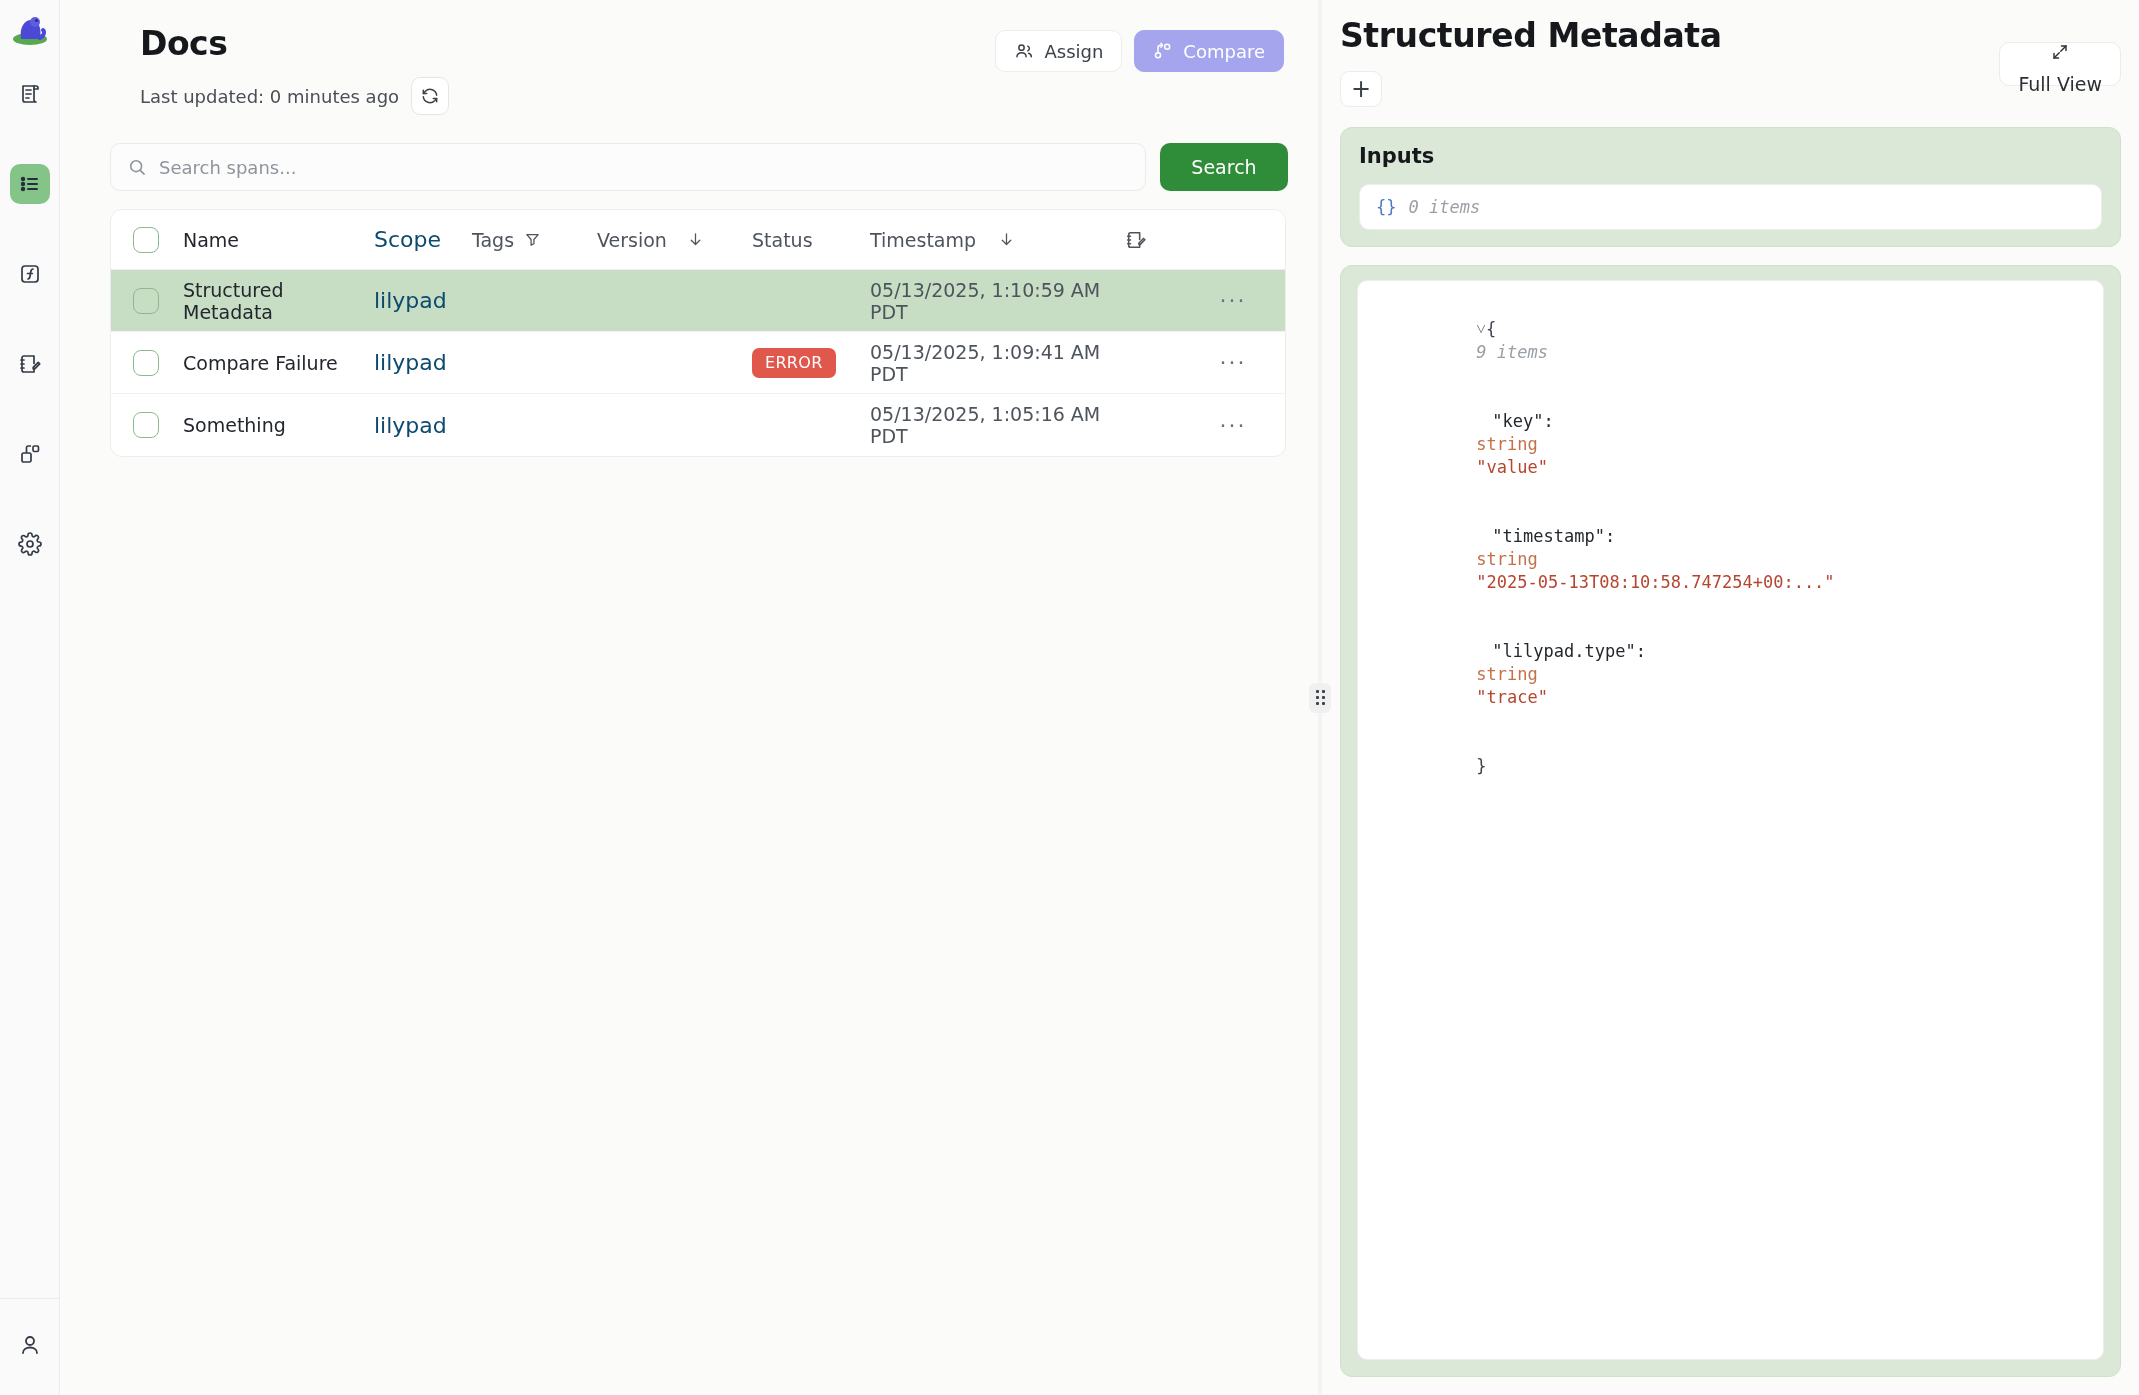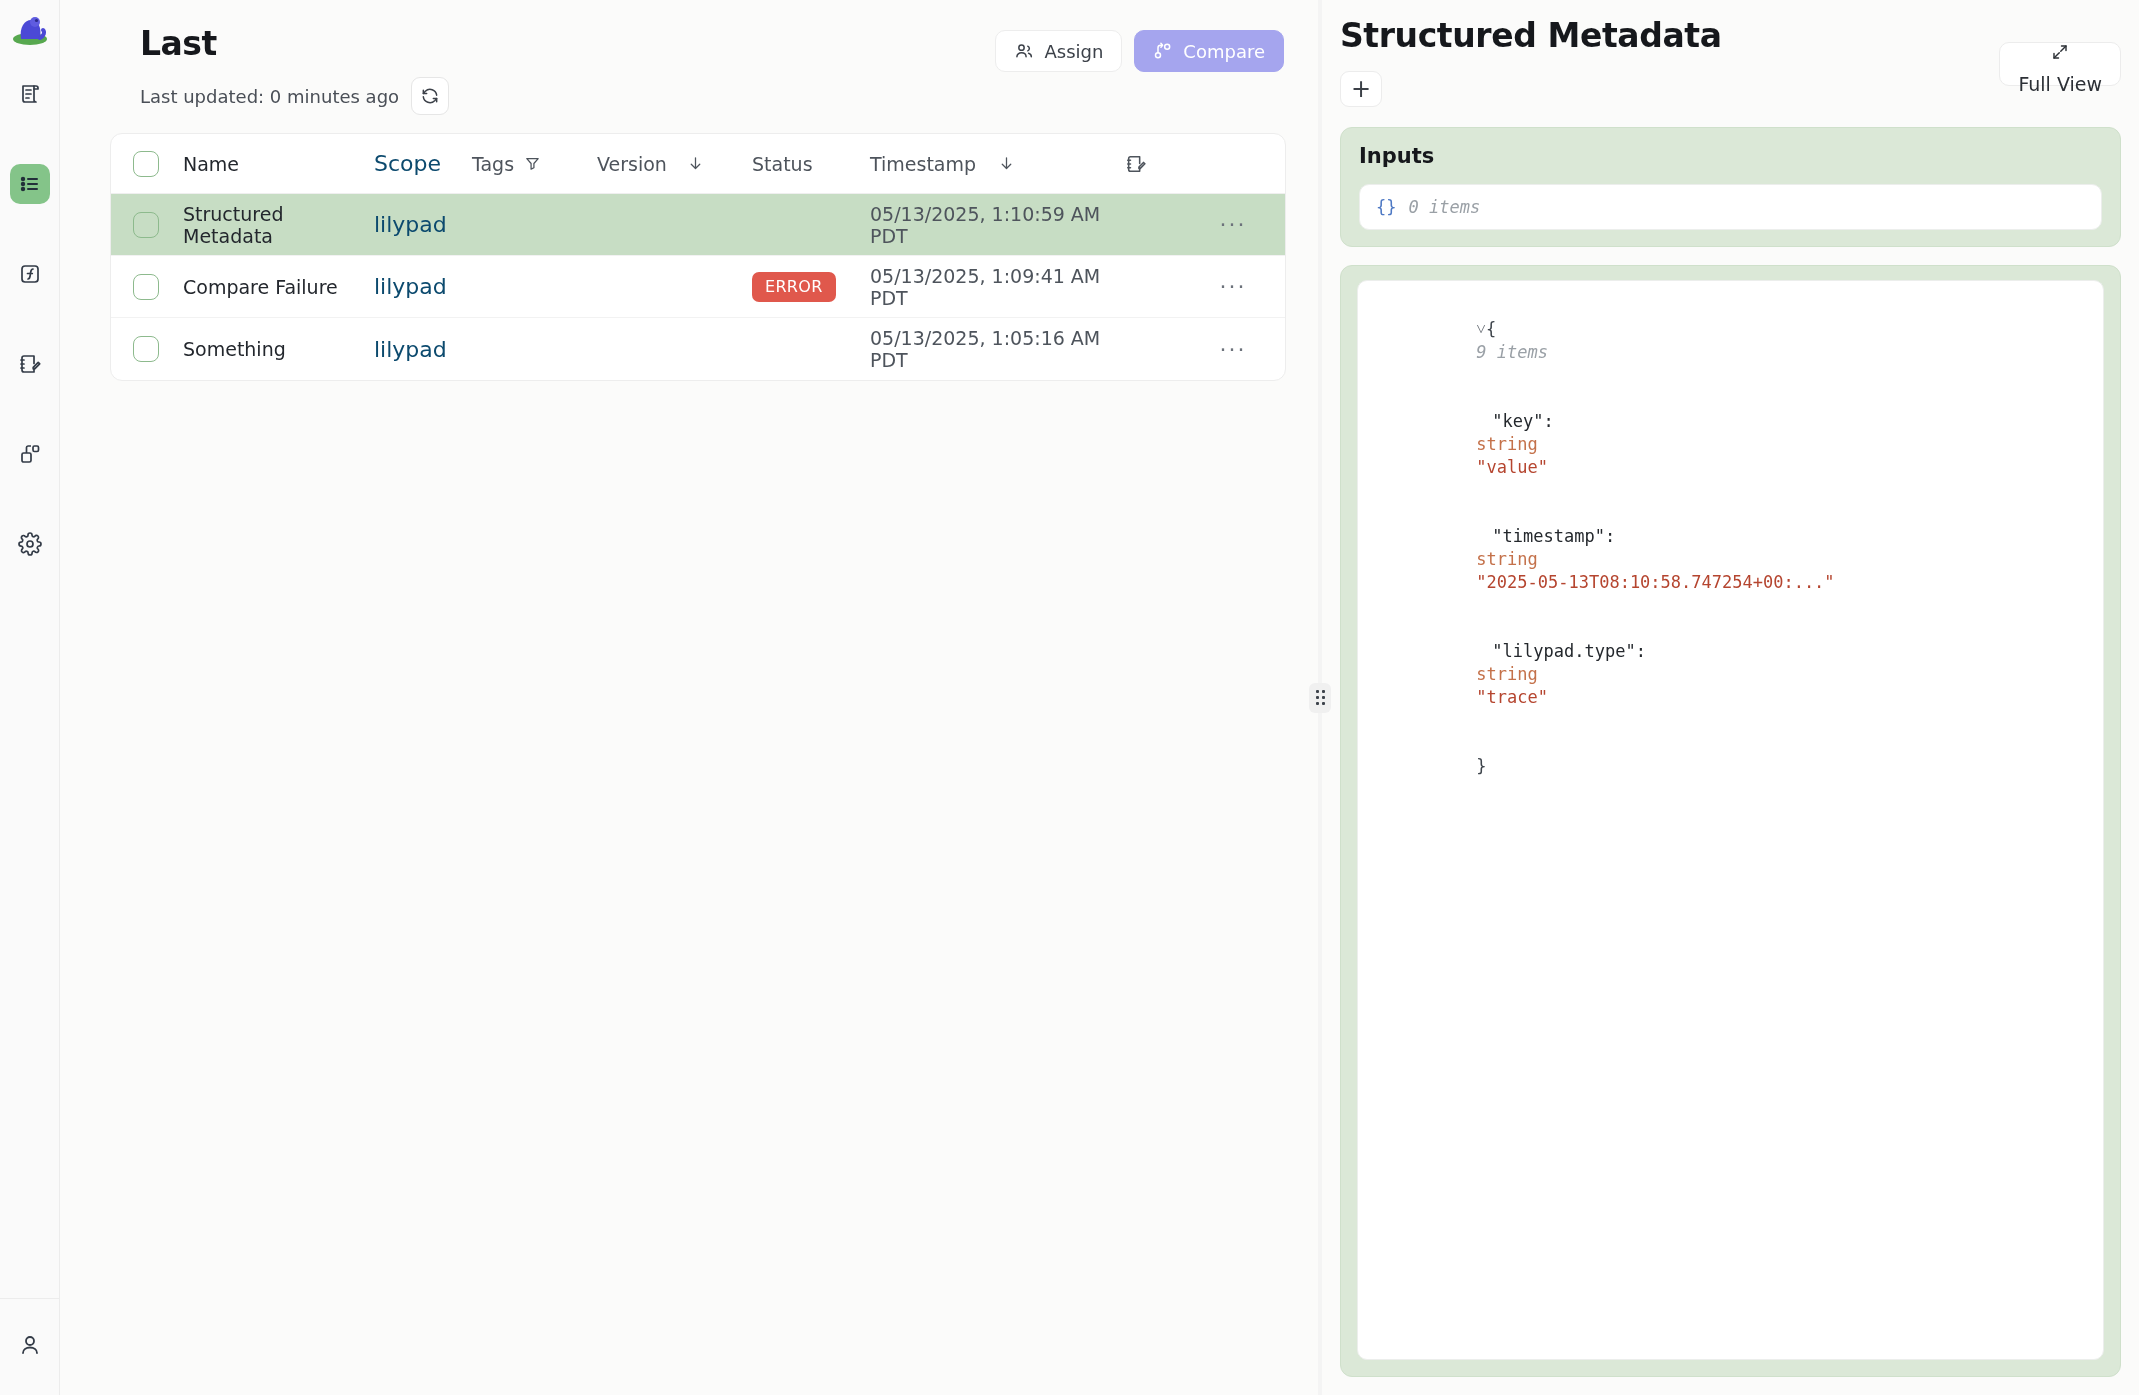--- a/index.html
+++ b/index.html
@@ -260,21 +260,21 @@
           </svg>
         </span>
       </div>
     </div>
   </div>
 
   <div class="main">
 
     <div class="topbar">
       <div class="title-block">
-        <div class="page-title">Last</div>
+        <div class="page-title">Docs</div>
         <div class="updated-row">
           <span class="updated-text">Last updated: 0 minutes ago</span>
           <div class="refresh-btn">
             <span>
               <svg width="20" height="20" viewBox="0 0 24 24" fill="none" stroke="#3c4149" stroke-width="1.8" stroke-linecap="round" stroke-linejoin="round">
                 <path d="M20 11a8 8 0 0 0-13.6-4.6L4 9"></path>
                 <path d="M4 5v4h4"></path>
                 <path d="M4 13a8 8 0 0 0 13.6 4.6L20 15"></path>
                 <path d="M20 19v-4h-4"></path>
               </svg>
@@ -302,20 +302,34 @@
               <circle cx="17" cy="7" r="3"></circle>
               <path d="M6 14V8a3 3 0 0 1 3-3h2"></path>
               <path d="M9.5 7.5L11.5 5 9.5 2.8"></path>
             </svg>
           </span>
           <span>Compare</span>
         </div>
       </div>
     </div>
 
+    <div class="search-row">
+      <div class="search-field">
+        <span>
+          <svg width="20" height="20" viewBox="0 0 24 24" fill="none" stroke="#8e949d" stroke-width="1.9" stroke-linecap="round">
+            <circle cx="11" cy="11" r="6.5"></circle>
+            <path d="M16 16l4.5 4.5"></path>
+          </svg>
+        </span>
+        <input type="text" value="" placeholder="Search spans..." style="">
+      </div>
+      <div class="btn-search">
+        <span>Search</span>
+      </div>
+    </div>
 
 
     <div class="table-card">
 
       <div class="trow head">
         <div class="cb"></div>
         <div class="c-name">Name</div>
         <div class="c-scope">Scope</div>
         <div class="c-tags">
           <span>Tags</span>

